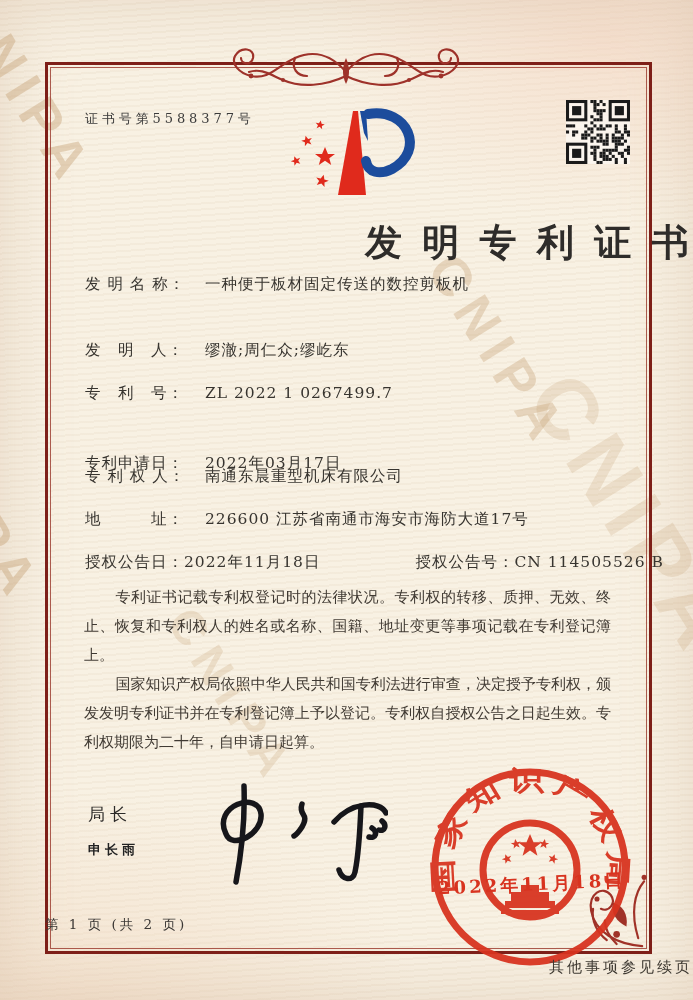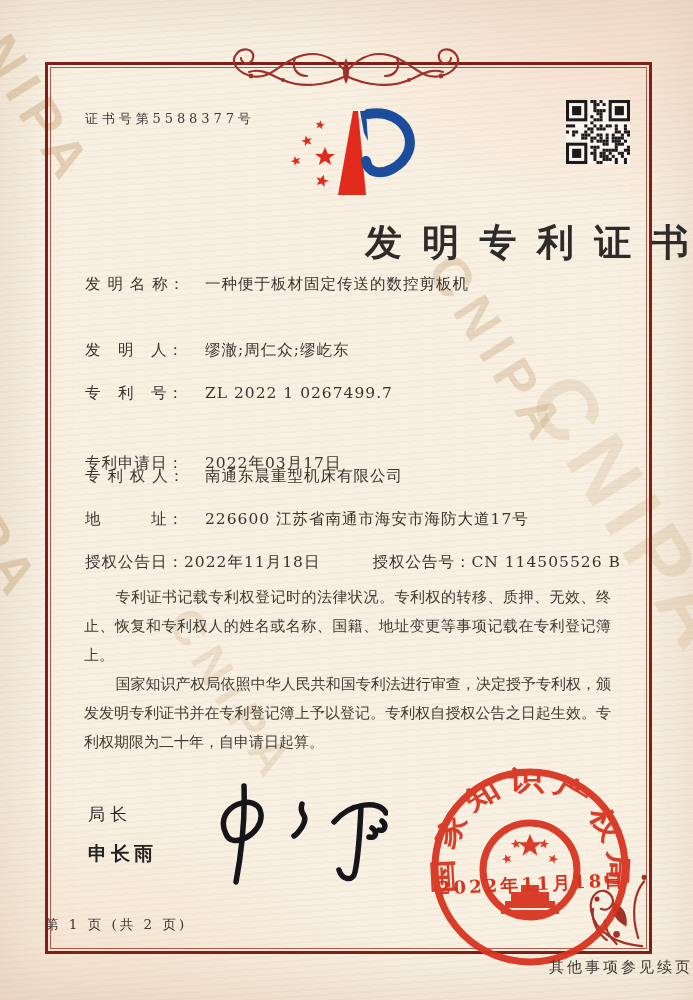--- a/index.html
+++ b/index.html
@@ -23,28 +23,28 @@
   .cert-no{position:absolute;left:85px;top:110px;font-size:13px;letter-spacing:.3em;color:#3a3a3a;}
   .title{
     position:absolute;left:0;top:202px;width:100%;text-align:right;margin:16px;
     font-size:37px;font-weight:bold;color:#2e2c2a;letter-spacing:.55em;text-indent:.55em;
   }
   .logo{position:absolute;left:280px;top:101px;}
   .qr{position:absolute;left:566px;top:100px;}
   .fieldrow{position:absolute;left:85px;font-size:15.5px;color:#37342f;letter-spacing:1px;white-space:nowrap;}
   .fieldrow .lab{display:inline-block;min-width:120px;}
   .grantrow{position:absolute;left:85px;top:552px;font-size:15.5px;color:#37342f;letter-spacing:1px;white-space:nowrap;}
-  .grantrow .g2{margin-left:52px;}
+  .grantrow .g2{margin-left:95px;}
   .bodytext{
     position:absolute;left:84px;top:583px;width:527px;
     font-size:15px;line-height:29px;color:#403a33;text-align:justify;
   }
   .bodytext p{margin:0;text-indent:2.1em;}
   .sig-title{position:absolute;left:88px;top:803px;font-size:17px;letter-spacing:5px;color:#2c2a28;}
-  .sig-name{position:absolute;left:88px;top:841px;font-size:19px;letter-spacing:4px;color:#222;font-weight:bold;}
+  .sig-name{position:absolute;left:88px;top:841px;font-size:13px;letter-spacing:4px;color:#222;font-weight:bold;}
   .autograph{position:absolute;left:198px;top:780px;}
   .seal{position:absolute;left:425px;top:762px;opacity:.94;}
   .seal-date{
     position:absolute;left:438px;top:872px;width:200px;font-size:18px;font-weight:bold;
     color:#d8331f;letter-spacing:3px;transform:rotate(-2.5deg);white-space:nowrap;
   }
   .page-num{position:absolute;left:45px;top:916px;width:601px;text-align:left;font-size:13.5px;letter-spacing:3px;color:#3a3734;}
   .note{position:absolute;left:0;top:958px;width:100%;text-align:right;font-size:15px;letter-spacing:3px;color:#3d3831;}
   .ornament-top{position:absolute;left:221px;top:42px;}
   .flourish-br{position:absolute;left:547px;top:842px;}

